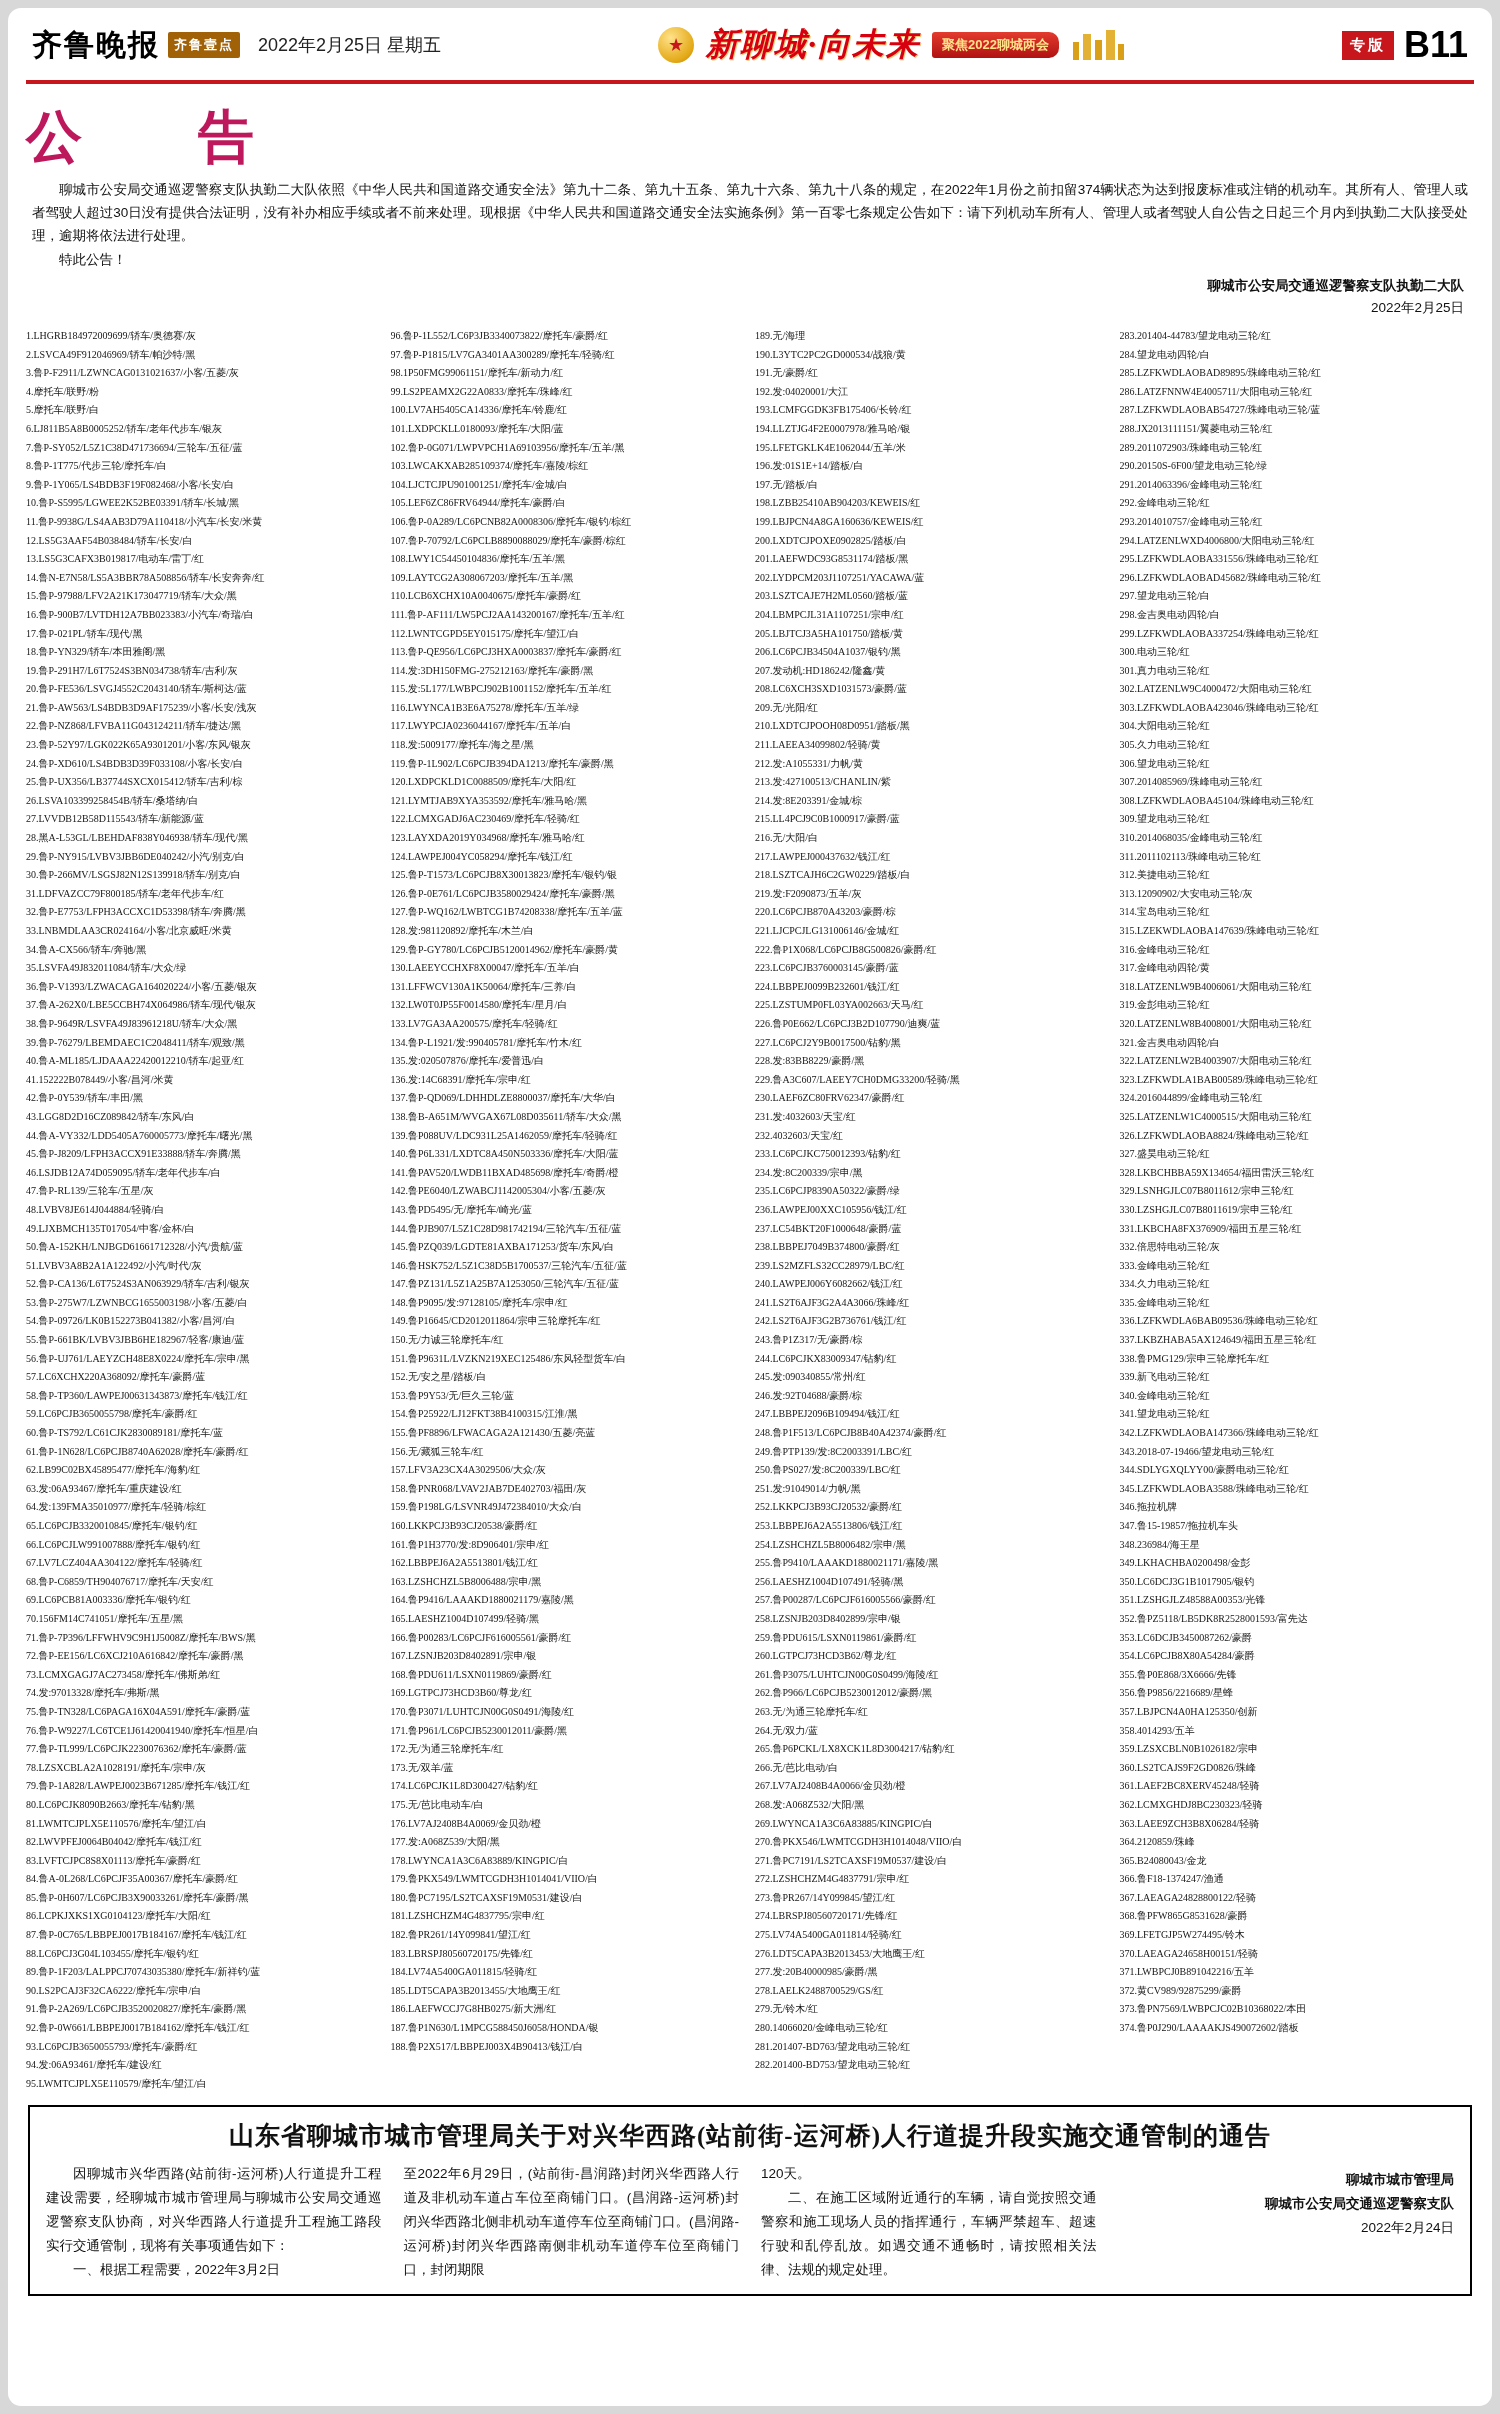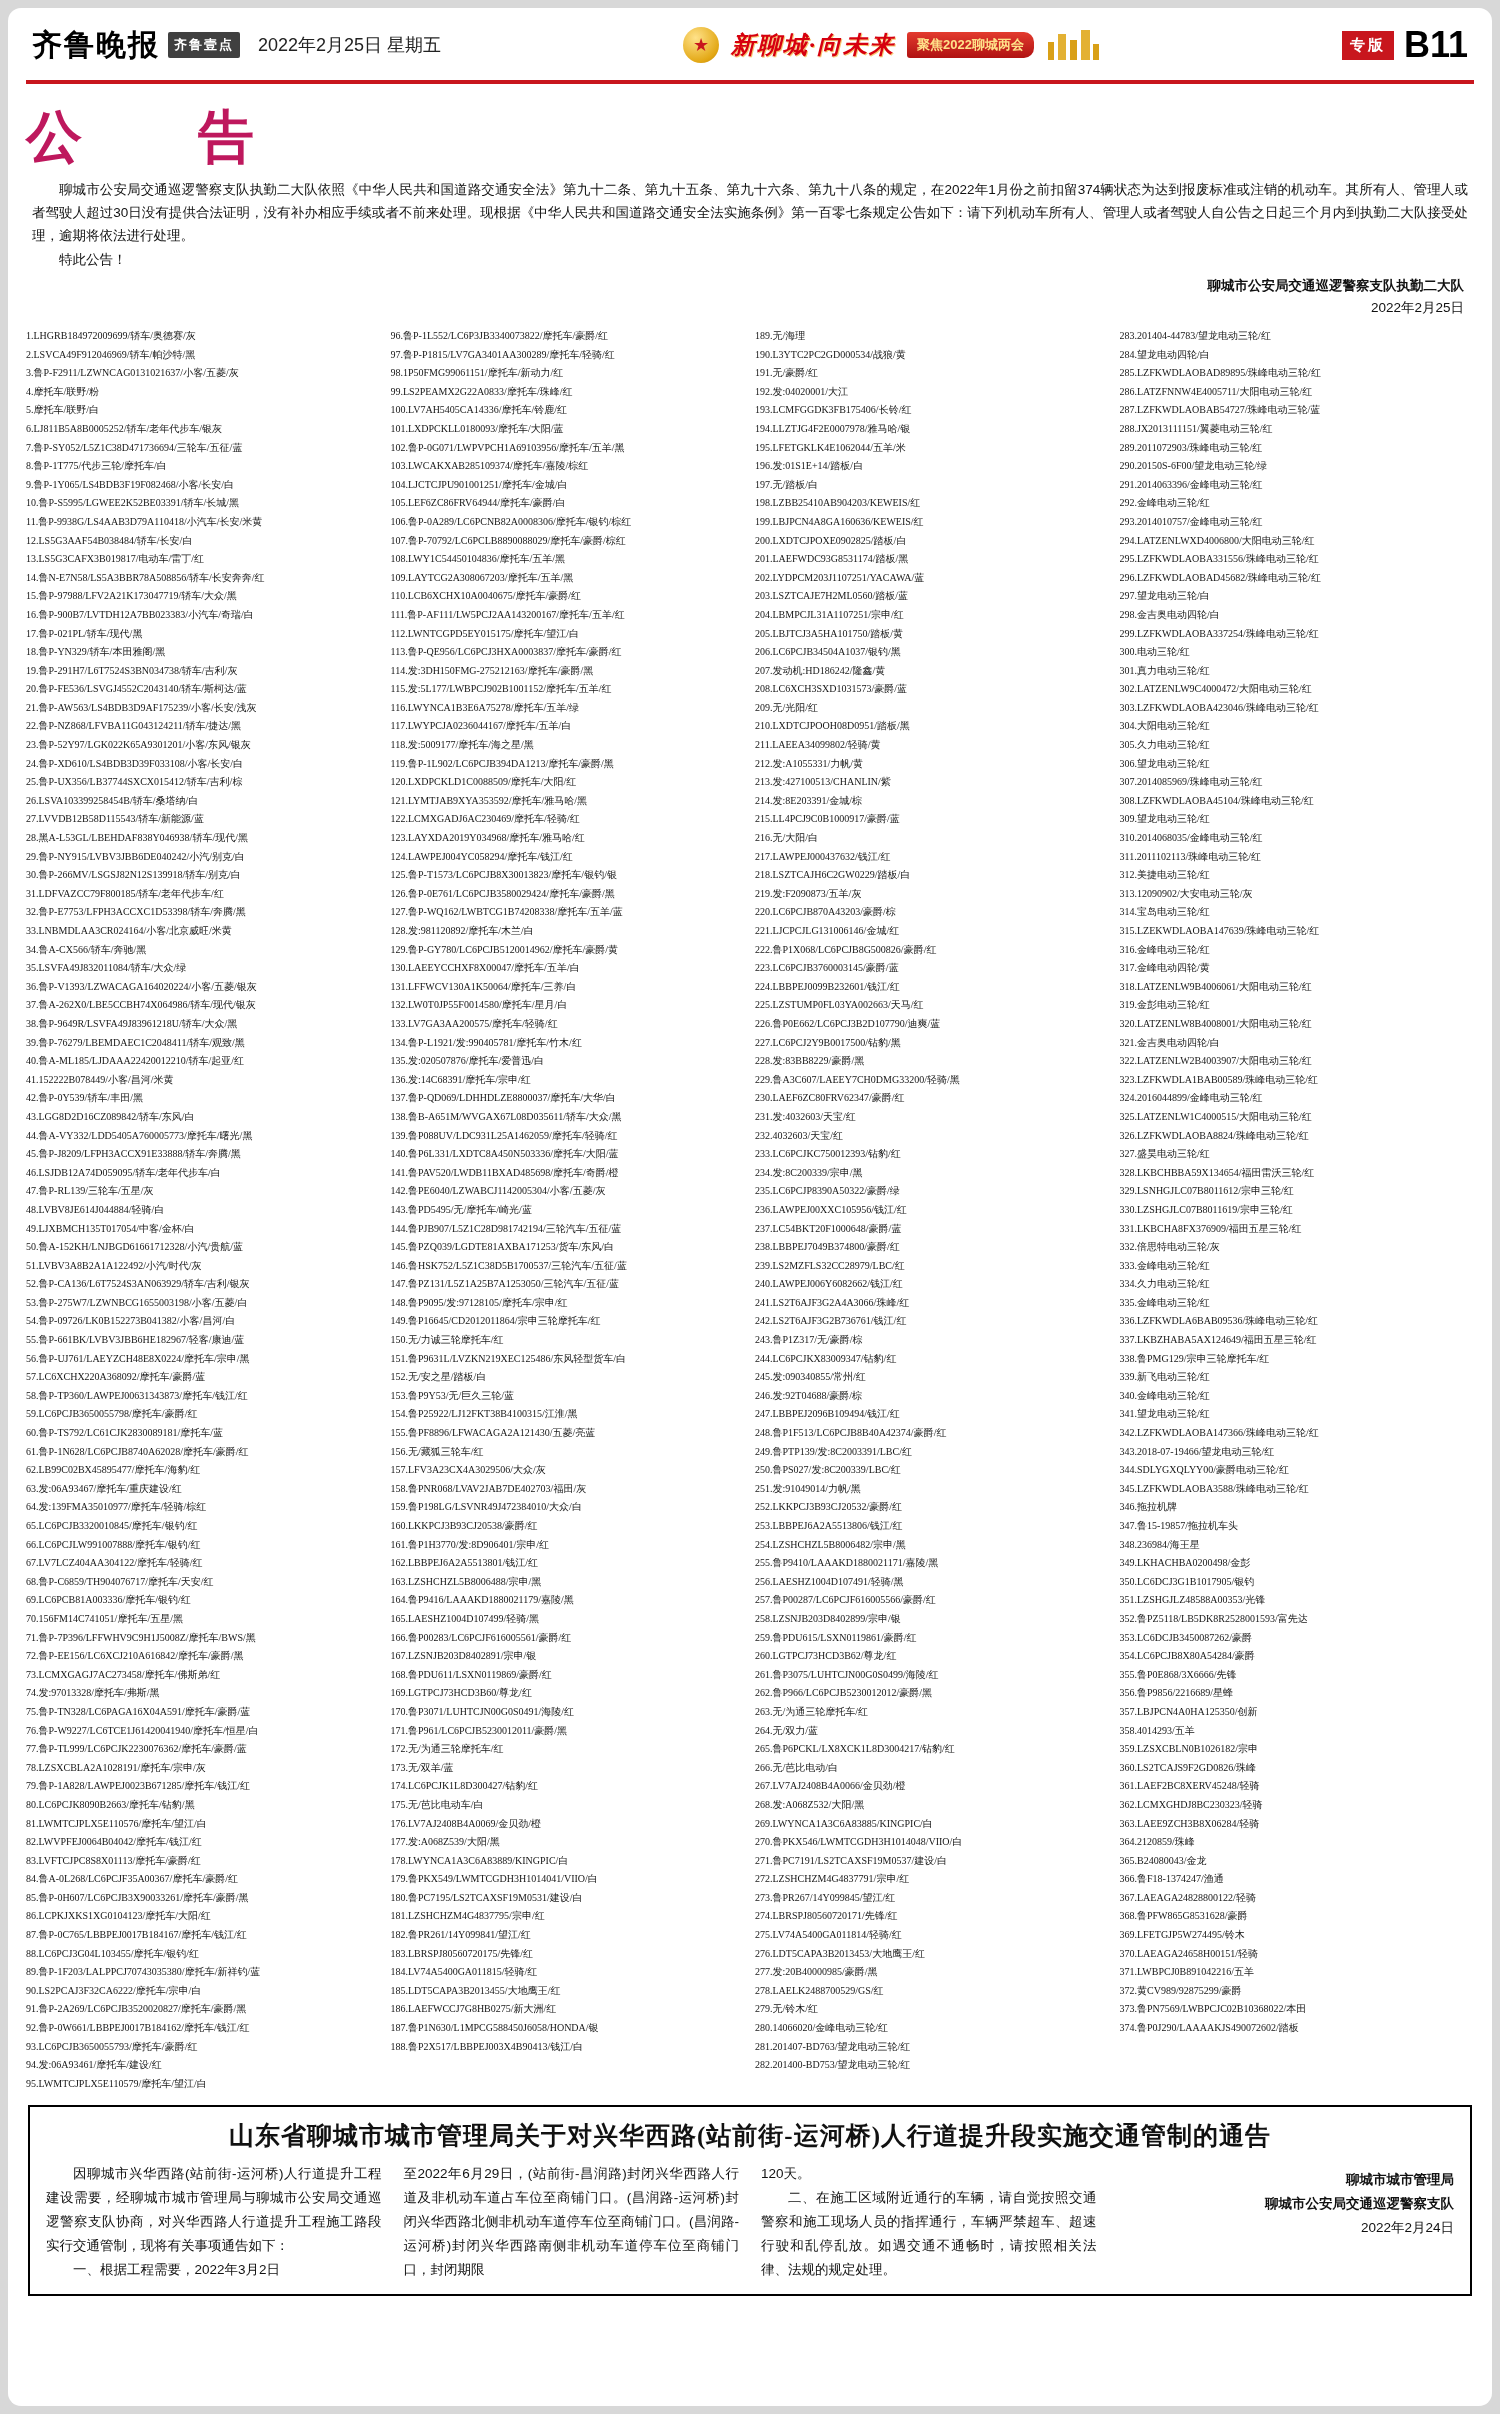--- a/index.html
+++ b/index.html
@@ -2,25 +2,25 @@
 <html><head>
 <meta charset="utf-8">
 <style>
   html,body{margin:0;padding:0;background:#d8d8d8;}
   body{width:1500px;font-family:"Liberation Sans",sans-serif;color:#111;}
   .page{width:1484px;margin:0 auto;background:#fff;height:2398px;margin-top:8px;overflow:hidden;position:relative;box-sizing:border-box;padding:0 18px;border-radius:13px;}
   
   .masthead{display:flex;align-items:center;justify-content:space-between;height:66px;border-bottom:4px solid #c8161d;padding:4px 6px 2px 6px;}
   .mast-left{display:flex;align-items:center;gap:8px;}
   .brand-main{font-family:"Liberation Serif",serif;font-weight:bold;font-size:30px;letter-spacing:2px;color:#000;}
-  .brand-badge{background:#404040;color:#fff;font-size:13px;font-weight:bold;padding:4px 6px;border-radius:2px;letter-spacing:2px;}
+  .brand-badge{background:#a16207;color:#fff;font-size:13px;font-weight:bold;padding:4px 6px;border-radius:2px;letter-spacing:2px;}
   .mast-date{font-size:18px;color:#222;margin-left:10px;}
   .mast-center{display:flex;align-items:center;gap:12px;}
   .emblem{width:36px;height:36px;border-radius:50%;background:radial-gradient(circle at 35% 30%,#ffe28a,#e3a815 70%,#b97e06);display:inline-flex;align-items:center;justify-content:center;color:#c8161d;font-size:18px;}
-  .banner-title{font-family:"Liberation Serif",serif;font-size:24px;font-weight:bold;font-style:italic;color:#d6000f;text-shadow:1px 1px 0 #f7c873,-1px -1px 0 #fff;letter-spacing:2px;white-space:nowrap;}
+  .banner-title{font-family:"Liberation Serif",serif;font-size:32px;font-weight:bold;font-style:italic;color:#d6000f;text-shadow:1px 1px 0 #f7c873,-1px -1px 0 #fff;letter-spacing:2px;white-space:nowrap;}
   .banner-sub{background:linear-gradient(#e33b2e,#b01212);color:#ffe28a;font-size:13px;font-weight:bold;padding:4px 10px;border-radius:3px 10px 10px 3px;white-space:nowrap;}
   .skyline{display:inline-block;width:54px;height:30px;background:
     linear-gradient(#d9a017,#d9a017) 2px 12px/6px 18px no-repeat,
     linear-gradient(#e3b133,#e3b133) 12px 4px/8px 26px no-repeat,
     linear-gradient(#d9a017,#d9a017) 24px 10px/7px 20px no-repeat,
     linear-gradient(#e3b133,#e3b133) 35px 0px/9px 30px no-repeat,
     linear-gradient(#d9a017,#d9a017) 47px 14px/6px 16px no-repeat;}
   .mast-right{display:flex;align-items:center;gap:10px;}
   .edition-badge{background:#c8161d;color:#fff;font-size:15px;font-weight:bold;padding:5px 8px;letter-spacing:3px;}
   .page-no{font-size:36px;font-weight:bold;color:#000;font-family:"Liberation Sans",sans-serif;}

